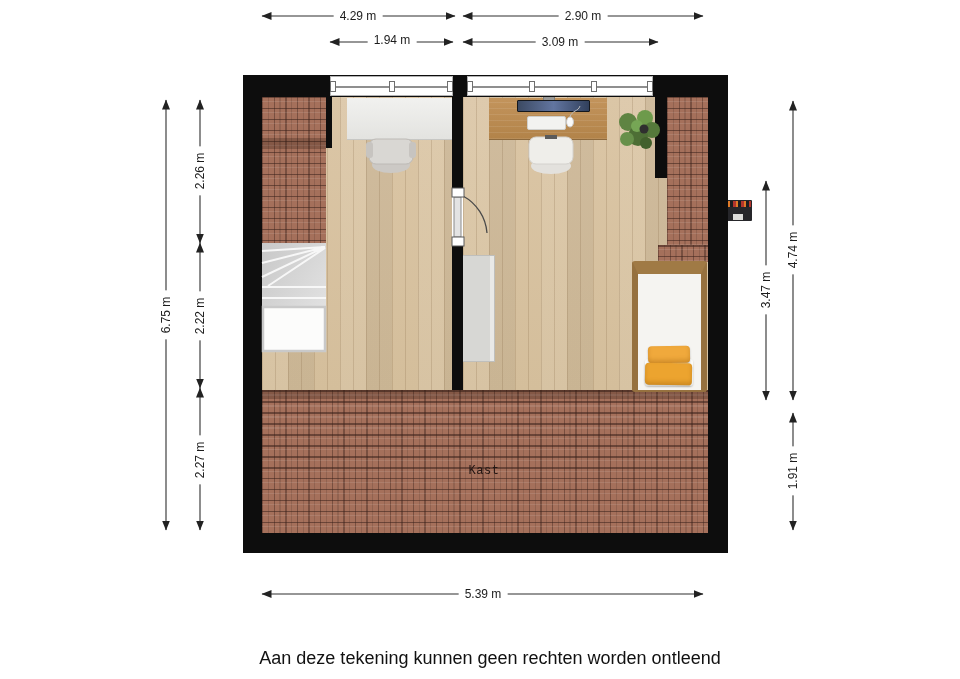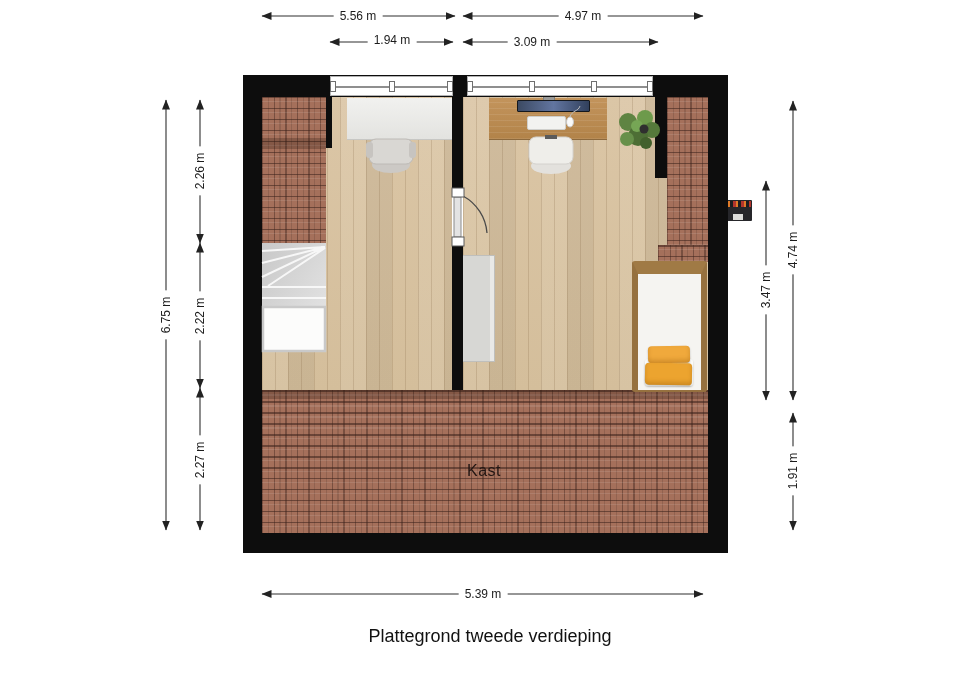--- a/index.html
+++ b/index.html
@@ -34,21 +34,21 @@
       background:linear-gradient(90deg,#3c4a63,#6275a0,#31405c);}
   .monitor-clamp{position:absolute;left:543px;top:93px;width:12px;height:8px;background:#9a9a98;border:1px solid #7e7e7c;box-sizing:border-box;}
   .keyboard{position:absolute;left:527px;top:116px;width:39px;height:14px;background:#f2f2f0;border:1px solid #cfcfcc;border-radius:2px;box-sizing:border-box;}
   .cabinet{position:absolute;left:462px;top:255px;width:33px;height:107px;background:#d7d7d4;border:1px solid #bfbfbc;box-sizing:border-box;box-shadow:inset -4px 0 0 #e9e9e7;}
   .bed{position:absolute;left:632px;top:261px;width:75px;height:131px;box-sizing:border-box;
       background:#f5f4f1;border:6px solid #96713f;border-top:13px solid #a07a45;border-bottom:2px solid #96713f;border-radius:3px;}
   .pillow-white{position:absolute;left:645px;top:359px;width:48px;height:27px;background:#fbfbf8;border-radius:3px;box-shadow:0 1px 2px rgba(0,0,0,.18);}
   .pillow{position:absolute;background:#f0a93c;border-radius:4px;box-shadow:inset 0 -3px 4px rgba(150,90,10,.35),0 1px 2px rgba(0,0,0,.25);}
   .dim-label{position:absolute;transform:translate(-50%,-50%);background:#ffffff;padding:1px 6px;font-size:12px;line-height:13px;white-space:nowrap;color:#1c1c1c;}
   .dim-label.v{transform:translate(-50%,-50%) rotate(-90deg);}
-  .kast-label{position:absolute;left:484px;top:471px;transform:translate(-50%,-50%);font-size:16px;color:#231613;letter-spacing:.5px;}
+  .kast-label{position:absolute;left:484px;top:471px;transform:translate(-50%,-50%);font-size:12px;color:#231613;letter-spacing:.5px;font-family:Liberation Mono, monospace;}
   .caption{position:absolute;left:20px;width:940px;text-align:center;font-size:18px;color:#111;}
   svg.layer{position:absolute;left:0;top:0;width:960px;height:679px;}
 </style>
 </head>
 <body>
 
 <div id="canvas">
 
   <div class="floor" style="left:262px;top:97px;width:190px;height:293px;"></div>
   <div class="floor" style="left:463px;top:97px;width:245px;height:293px;"></div>
@@ -162,30 +162,30 @@
       <line x1="200" y1="100" x2="200" y2="243" marker-start="url(#ah)" marker-end="url(#ah)"></line>
       <line x1="200" y1="243" x2="200" y2="388" marker-start="url(#ah)" marker-end="url(#ah)"></line>
       <line x1="200" y1="388" x2="200" y2="530" marker-start="url(#ah)" marker-end="url(#ah)"></line>
       <line x1="766" y1="181" x2="766" y2="400" marker-start="url(#ah)" marker-end="url(#ah)"></line>
       <line x1="793" y1="101" x2="793" y2="400" marker-start="url(#ah)" marker-end="url(#ah)"></line>
       <line x1="793" y1="413" x2="793" y2="530" marker-start="url(#ah)" marker-end="url(#ah)"></line>
       <line x1="262" y1="594" x2="703" y2="594" marker-start="url(#ah)" marker-end="url(#ah)"></line>
     </g>
   </svg>
 
-  <span class="dim-label" style="left:358px;top:16px;">5.56 m</span>
-  <span class="dim-label" style="left:583px;top:16px;">4.97 m</span>
+  <span class="dim-label" style="left:358px;top:16px;">4.29 m</span>
+  <span class="dim-label" style="left:583px;top:16px;">2.90 m</span>
   <span class="dim-label" style="left:392px;top:40px;">1.94 m</span>
-  <span class="dim-label" style="left:532px;top:42px;">3.09 m</span>
+  <span class="dim-label" style="left:560px;top:42px;">3.09 m</span>
   <span class="dim-label v" style="left:166px;top:315px;">6.75 m</span>
   <span class="dim-label v" style="left:200px;top:171px;">2.26 m</span>
   <span class="dim-label v" style="left:200px;top:316px;">2.22 m</span>
   <span class="dim-label v" style="left:200px;top:460px;">2.27 m</span>
   <span class="dim-label v" style="left:766px;top:290px;">3.47 m</span>
   <span class="dim-label v" style="left:793px;top:250px;">4.74 m</span>
   <span class="dim-label v" style="left:793px;top:471px;">1.91 m</span>
   <span class="dim-label" style="left:483px;top:594px;">5.39 m</span>
 
   <span class="kast-label">Kast</span>
 
-  <div class="caption" style="top:626px;">Plattegrond tweede verdieping</div>
+  <div class="caption" style="top:648px;">Aan deze tekening kunnen geen rechten worden ontleend</div>
 
 </div>
 
 </body></html>

